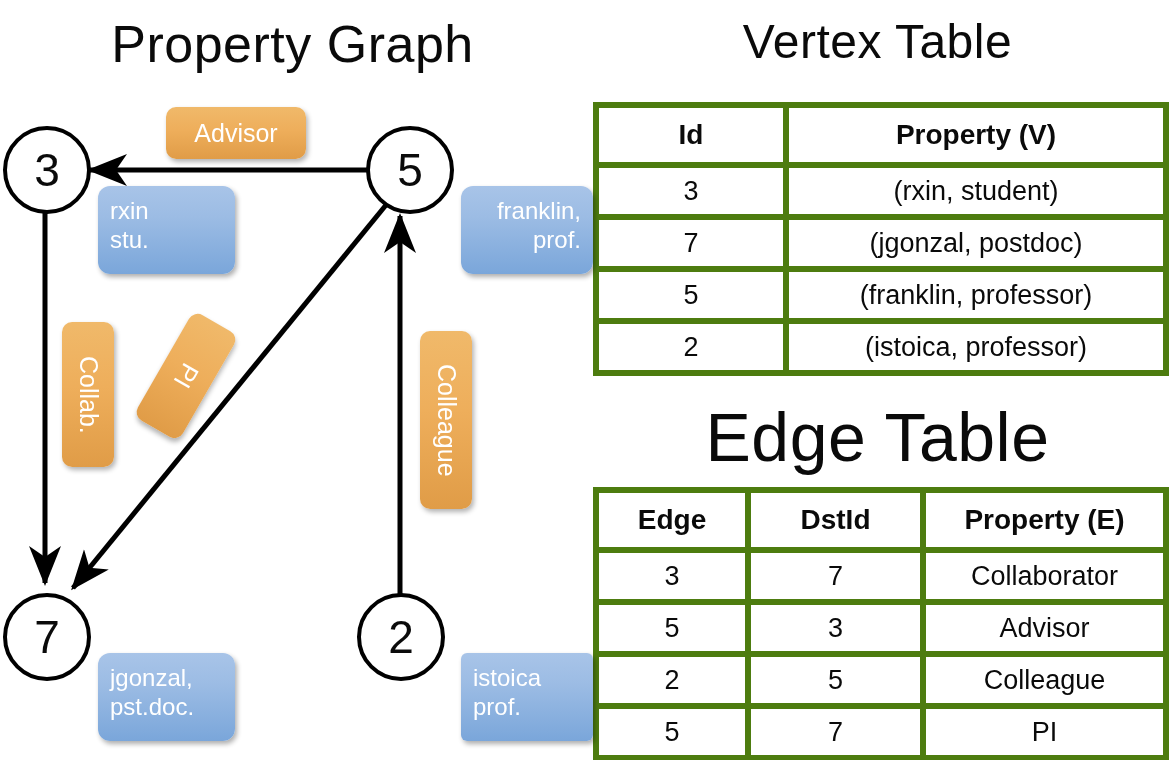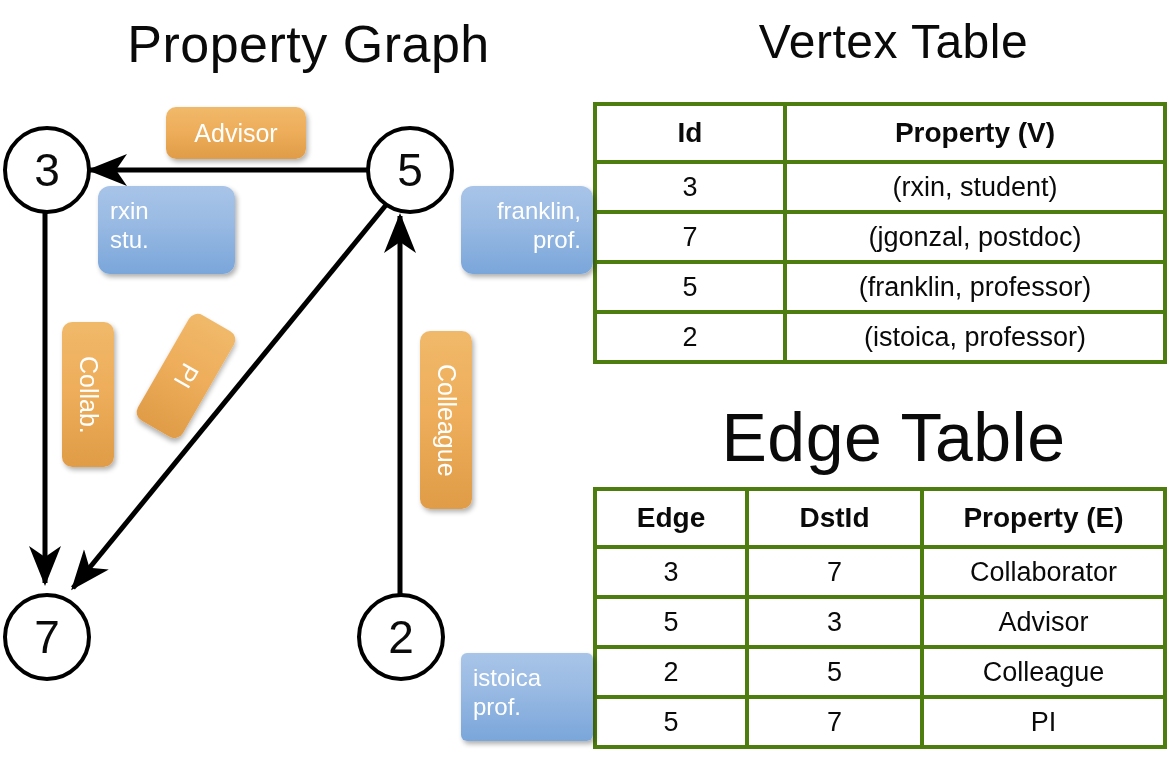--- a/index.html
+++ b/index.html
@@ -17,21 +17,20 @@
   }
 
   
   .title {
     position: absolute;
     font-family: "Liberation Sans", sans-serif;
     font-weight: 300;
     color: #0a0a0a;
     white-space: nowrap;
     letter-spacing: 0.5px;
-    margin-left: 16px;
   }
   #title-property-graph {
     left: 0;
     top: 14px;
     width: 585px;
     text-align: center;
     font-size: 52px;
   }
   #title-vertex-table {
     left: 585px;
@@ -115,21 +114,21 @@
   }
 
   
   .data-table {
     position: absolute;
     border-collapse: collapse;
     table-layout: fixed;
     font-family: "Liberation Sans", sans-serif;
   }
   .data-table td, .data-table th {
-    border: 4px solid #4d7c0f;
+    border: 6px solid #4d7c0f;
     text-align: center;
     font-weight: 400;
     font-size: 27px;
     color: #0a0a0a;
     padding: 0;
     height: 46px;
     background: #ffffff;
   }
   .data-table th {
     font-weight: 700;
@@ -189,20 +188,24 @@
   <div class="prop-box" style="left:62px; top:186px; width:137px; height:88px;">
     <div>rxin</div>
     <div>stu.</div>
   </div>
 
   <div class="prop-box" style="left:425px; top:186px; width:132px; height:88px;text-align:right;">
     <div>franklin,</div>
     <div>prof.</div>
   </div>
 
+  <div class="prop-box" style="left:62px; top:653px; width:137px; height:88px;">
+    <div>jgonzal,</div>
+    <div>pst.doc.</div>
+  </div>
 
   <div class="prop-box" style="left:425px; top:653px; width:132px; height:88px;border-radius:6px;">
     <div>istoica</div>
     <div>prof.</div>
   </div>
 
   <div class="edge-label" style="left:166px; top:107px; width:140px; height:52px;">
     <span>Advisor</span>
   </div>
 

